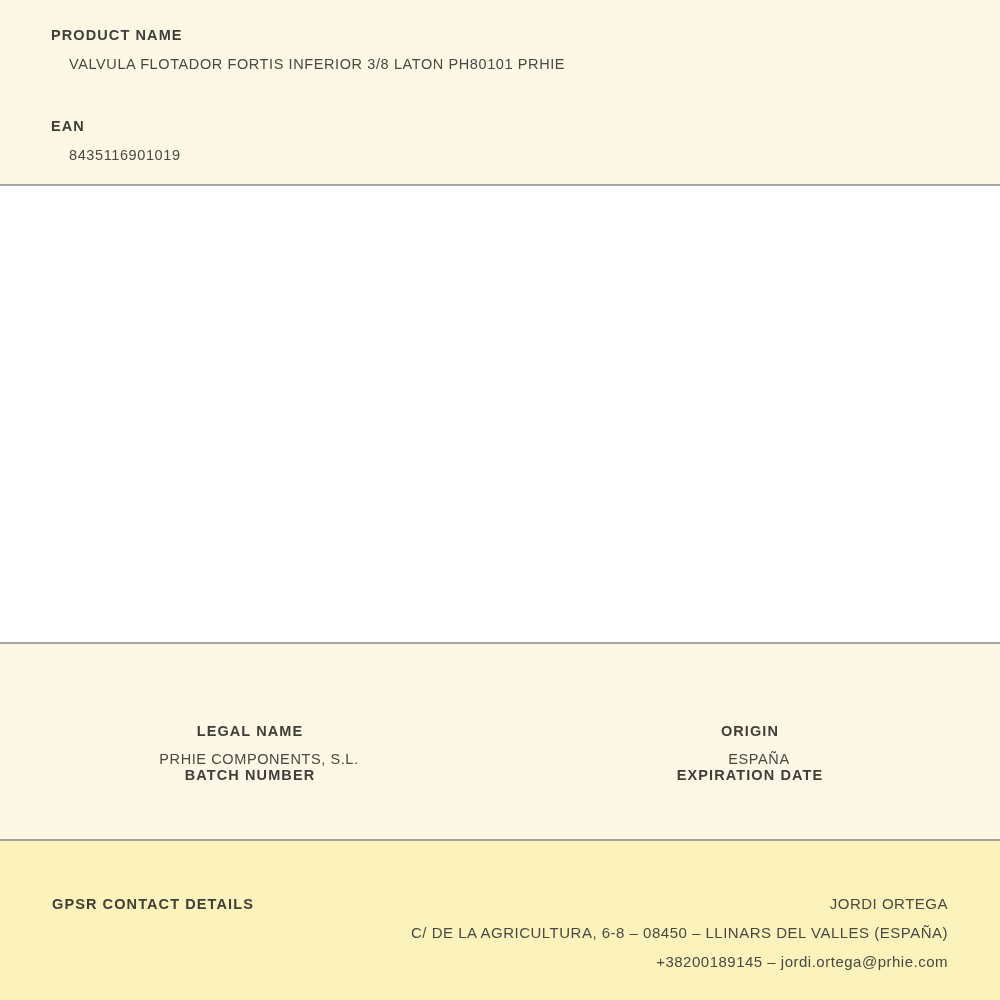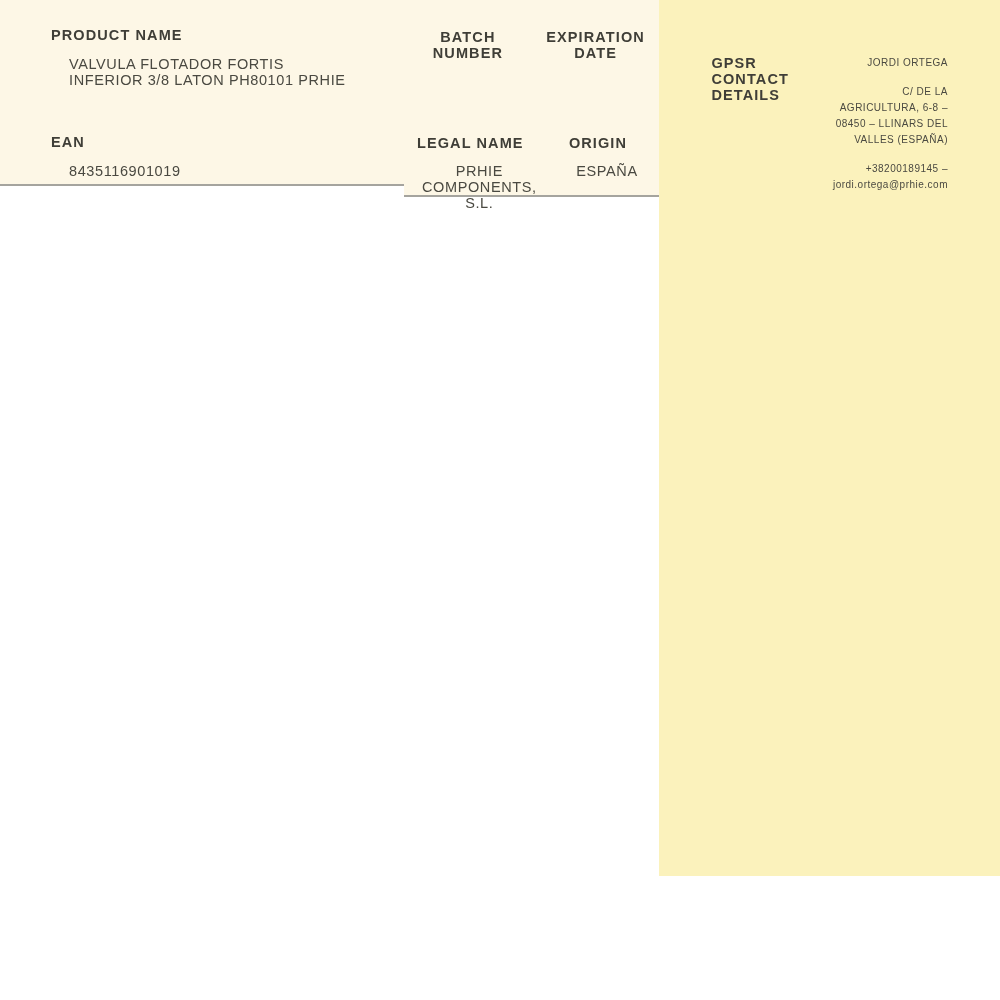--- a/index.html
+++ b/index.html
@@ -4,21 +4,21 @@
 <style>
   * { margin: 0; padding: 0; box-sizing: border-box; }
   html, body {
     width: 1000px;
     height: 1000px;
     background: #ffffff;
     font-family: "Liberation Sans", sans-serif;
     color: #46453d;
     overflow: hidden;
   }
-  .page { width: 1000px; height: 876px; display: flex; flex-direction: row; }
+  .page { width: 1000px; height: 1000px; display: flex; flex-direction: column; }
 
   
   .header {
     height: 186px;
     background: #FDF7E6;
     border-bottom: 2px solid #A5A49E;
     padding: 27px 51px 0 51px;
   }
   .field-label {
     font-size: 14.5px;
@@ -64,21 +64,21 @@
   .contact {
     flex: 1;
     background: #FBF2BC;
     padding: 55px 52px 0 52px;
     display: flex;
     justify-content: space-between;
     align-items: flex-start;
   }
   .contact-lines { text-align: right; }
   .contact-line {
-    font-size: 10px;
+    font-size: 15px;
     letter-spacing: 0.5px;
     line-height: 16px;
     color: #4a4941;
   }
   .contact-line + .contact-line { margin-top: 13px; margin-left: 44px; }
 </style>
 </head>
 <body>
 
 <div class="page">
@@ -90,38 +90,38 @@
     </div>
     <div class="ean-block">
       <div class="field-label">EAN</div>
       <div class="field-value">8435116901019</div>
     </div>
   </div>
 
   <div class="image-area"></div>
 
   <div class="details">
+    <div class="details-row second">
+      <div class="details-cell">
+        <div class="field-label">LEGAL NAME</div>
+        <div class="field-value">PRHIE COMPONENTS, S.L.</div>
+      </div>
+      <div class="details-cell">
+        <div class="field-label">ORIGIN</div>
+        <div class="field-value">ESPAÑA</div>
+      </div>
+    </div>
     <div class="details-row first">
       <div class="details-cell">
         <div class="field-label">BATCH NUMBER</div>
         <div class="field-value empty"></div>
       </div>
       <div class="details-cell">
         <div class="field-label">EXPIRATION DATE</div>
         <div class="field-value empty"></div>
-      </div>
-    </div>
-    <div class="details-row second">
-      <div class="details-cell">
-        <div class="field-label">LEGAL NAME</div>
-        <div class="field-value">PRHIE COMPONENTS, S.L.</div>
-      </div>
-      <div class="details-cell">
-        <div class="field-label">ORIGIN</div>
-        <div class="field-value">ESPAÑA</div>
       </div>
     </div>
   </div>
 
   <div class="contact">
     <div class="field-label">GPSR CONTACT DETAILS</div>
     <div class="contact-lines">
       <div class="contact-line">JORDI ORTEGA</div>
       <div class="contact-line">C/ DE LA AGRICULTURA, 6-8 – 08450 – LLINARS DEL VALLES (ESPAÑA)</div>
       <div class="contact-line">+38200189145 – jordi.ortega@prhie.com</div>

